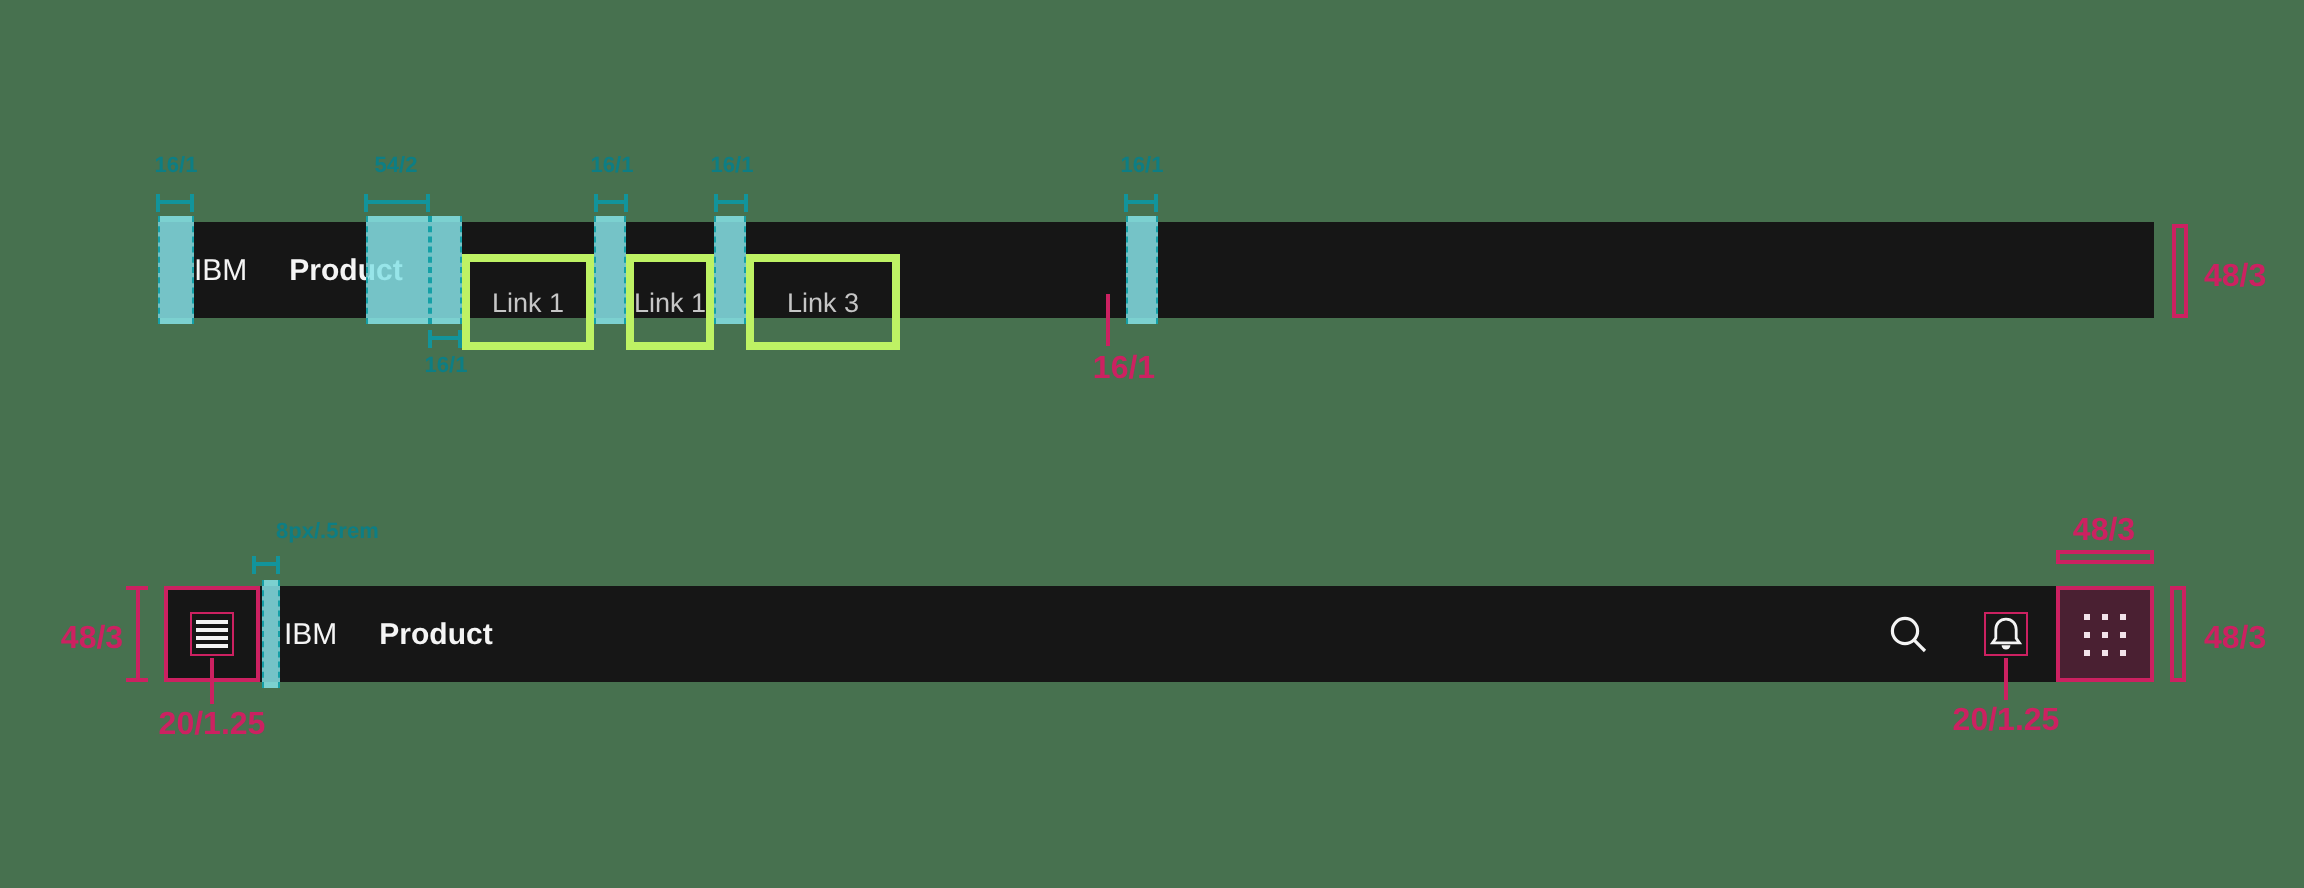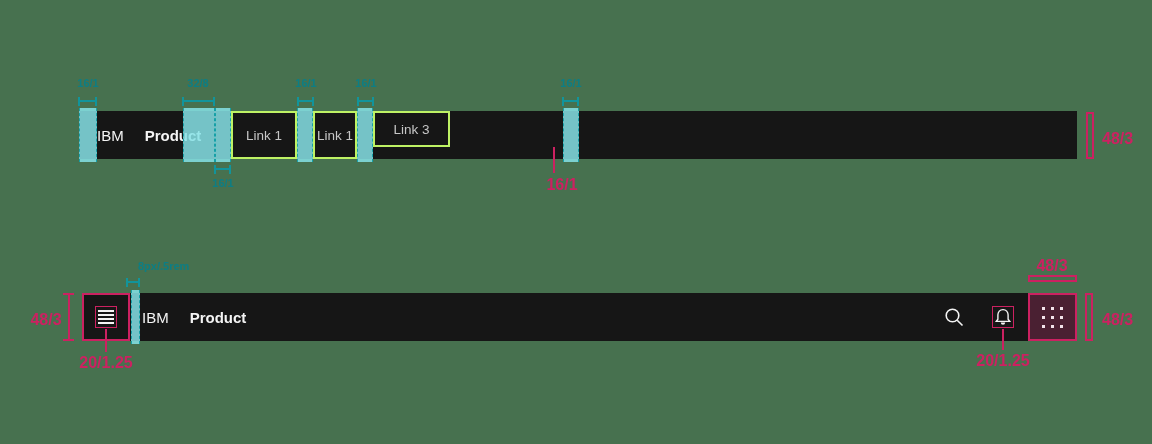--- a/index.html
+++ b/index.html
@@ -16,57 +16,57 @@
   .hb{height:9px;border-left:2px solid #12949b;border-right:2px solid #12949b;}
   .hb::after{content:"";position:absolute;left:0;right:0;top:3px;height:2px;background:#12949b;}
   
   .vbi{width:11px;}
   .vbi::before,.vbi::after{content:"";position:absolute;left:0;right:0;height:2px;background:#cc2161;}
   .vbi::before{top:0;} .vbi::after{bottom:0;}
   .vbi .rail{position:absolute;left:50%;margin-left:-1px;top:0;bottom:0;width:2px;background:#cc2161;}
   
   .vbr{width:8px;border:2px solid #cc2161;}
   .hbr{height:7px;border:2px solid #cc2161;}
-  .navlink{border:2px solid #bef264;color:#c6c6c6;font-size:13.5px;display:flex;align-items:center;justify-content:center;white-space:nowrap;}
+  .navlink{border:4px solid #bef264;color:#c6c6c6;font-size:13.5px;display:flex;align-items:center;justify-content:center;white-space:nowrap;margin-top:16px;}
   .leader{width:2px;background:#cc2161;}
   .brand{display:flex;align-items:center;color:#f4f4f4;font-size:15px;white-space:nowrap;}
   .brand .bold{font-weight:700;margin-left:5px;padding-left:16px;}
   .iconbox{border:1.5px solid #cc2161;display:flex;align-items:center;justify-content:center;}
   .badge{background:#8a3ffc;color:#ffffff;font-size:8.5px;font-weight:700;width:10px;height:11px;display:flex;align-items:center;justify-content:center;}
   .chevbox{width:17px;height:18px;border:1.5px solid #cc2161;display:flex;align-items:center;justify-content:center;}
   .dots{display:grid;grid-template-columns:repeat(3,3px);grid-template-rows:repeat(3,3px);gap:6px;}
   .dots span{width:3px;height:3px;background:#f2e3ea;}
 </style>
 </head>
 <body>
 
 <div id="canvas">
 
   <div class="abs tlbl ctr" style="left:88px;top:77px;">16/1</div>
-  <div class="abs tlbl ctr" style="left:198px;top:77px;">32/8</div>
+  <div class="abs tlbl ctr" style="left:198px;top:77px;">54/2</div>
   <div class="abs tlbl ctr" style="left:306px;top:77px;">16/1</div>
   <div class="abs tlbl ctr" style="left:366px;top:77px;">16/1</div>
   <div class="abs tlbl ctr" style="left:571px;top:77px;">16/1</div>
 
   <div class="abs hb" style="left:78px;top:97px;width:19px;"></div>
   <div class="abs hb" style="left:182px;top:97px;width:33px;"></div>
   <div class="abs hb" style="left:297px;top:97px;width:17px;"></div>
   <div class="abs hb" style="left:357px;top:97px;width:17px;"></div>
   <div class="abs hb" style="left:562px;top:97px;width:17px;"></div>
 
   <div class="abs bar" style="left:79px;top:111px;width:998px;height:48px;"></div>
 
   <div class="abs brand" style="left:97px;top:111px;height:48px;">
     <span>IBM</span>
       <span class="bold">Product</span>
   </div>
 
   <div class="abs navlink" style="left:231px;top:111px;width:66px;height:48px;">Link 1</div>
   <div class="abs navlink" style="left:313px;top:111px;width:44px;height:48px;">Link 1</div>
-  <div class="abs navlink" style="left:373px;top:111px;width:77px;height:36px;text-align:right;">Link 3</div>
+  <div class="abs navlink" style="left:373px;top:111px;width:77px;height:48px;text-align:right;">Link 3</div>
 
 
   <div class="abs spacer" style="left:79px;top:108px;width:18px;height:54px;"></div>
   <div class="abs spacer" style="left:183px;top:108px;width:32px;height:54px;"></div>
   <div class="abs spacer" style="left:215px;top:108px;width:16px;height:54px;"></div>
   <div class="abs spacer" style="left:297px;top:108px;width:16px;height:54px;"></div>
   <div class="abs spacer" style="left:357px;top:108px;width:16px;height:54px;"></div>
   <div class="abs spacer" style="left:563px;top:108px;width:16px;height:54px;"></div>
 
   <div class="abs hb" style="left:214px;top:165px;width:17px;"></div>

